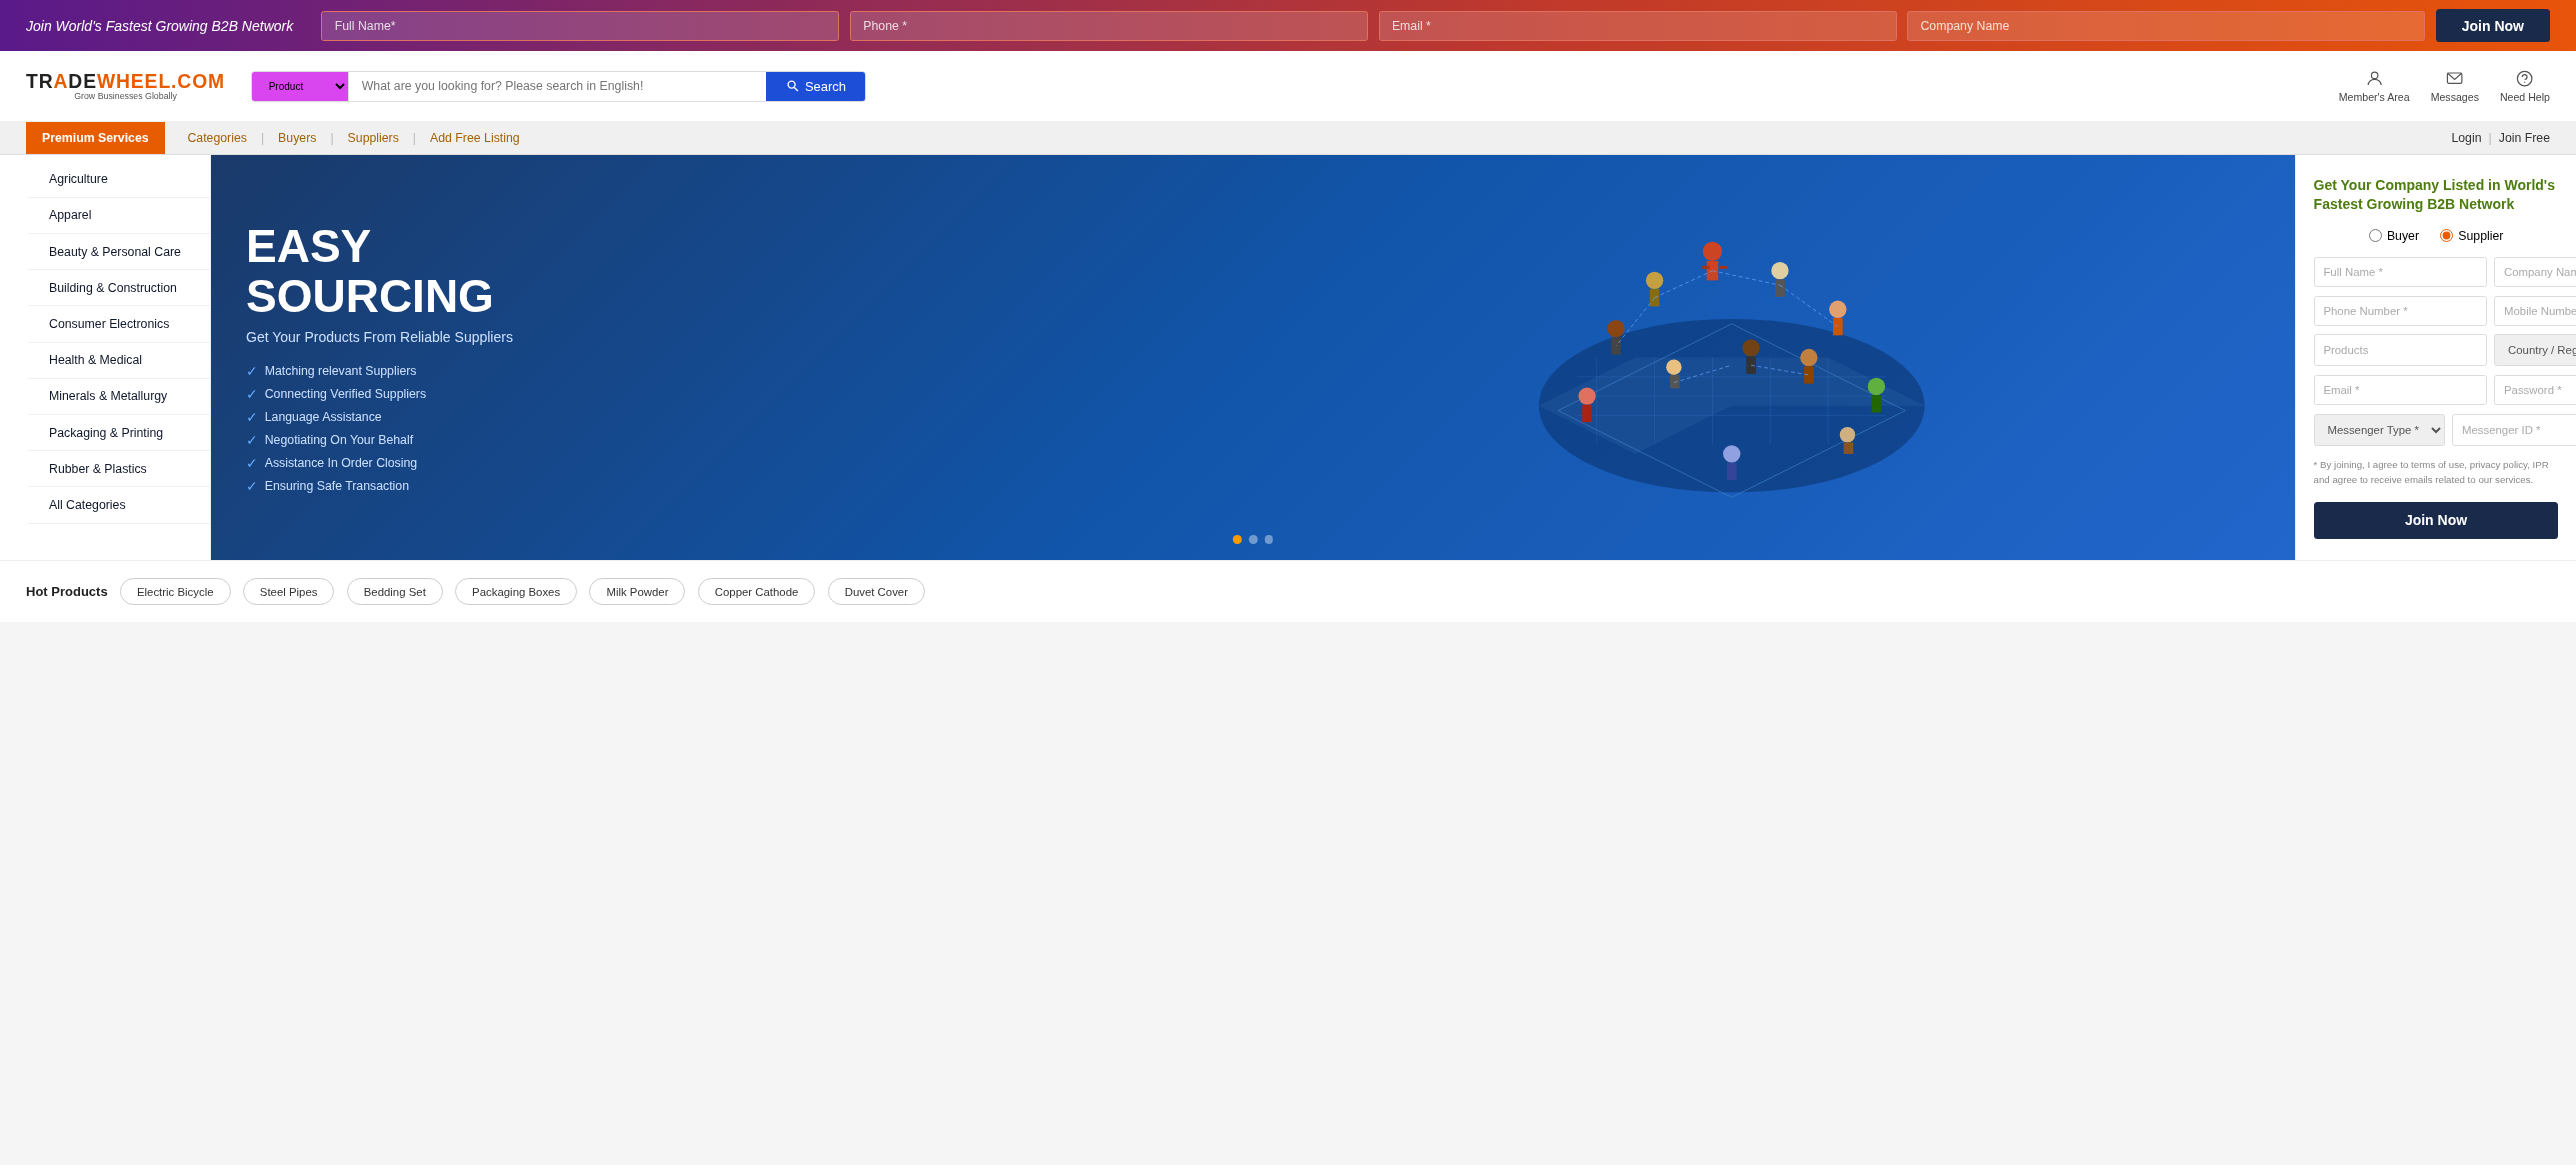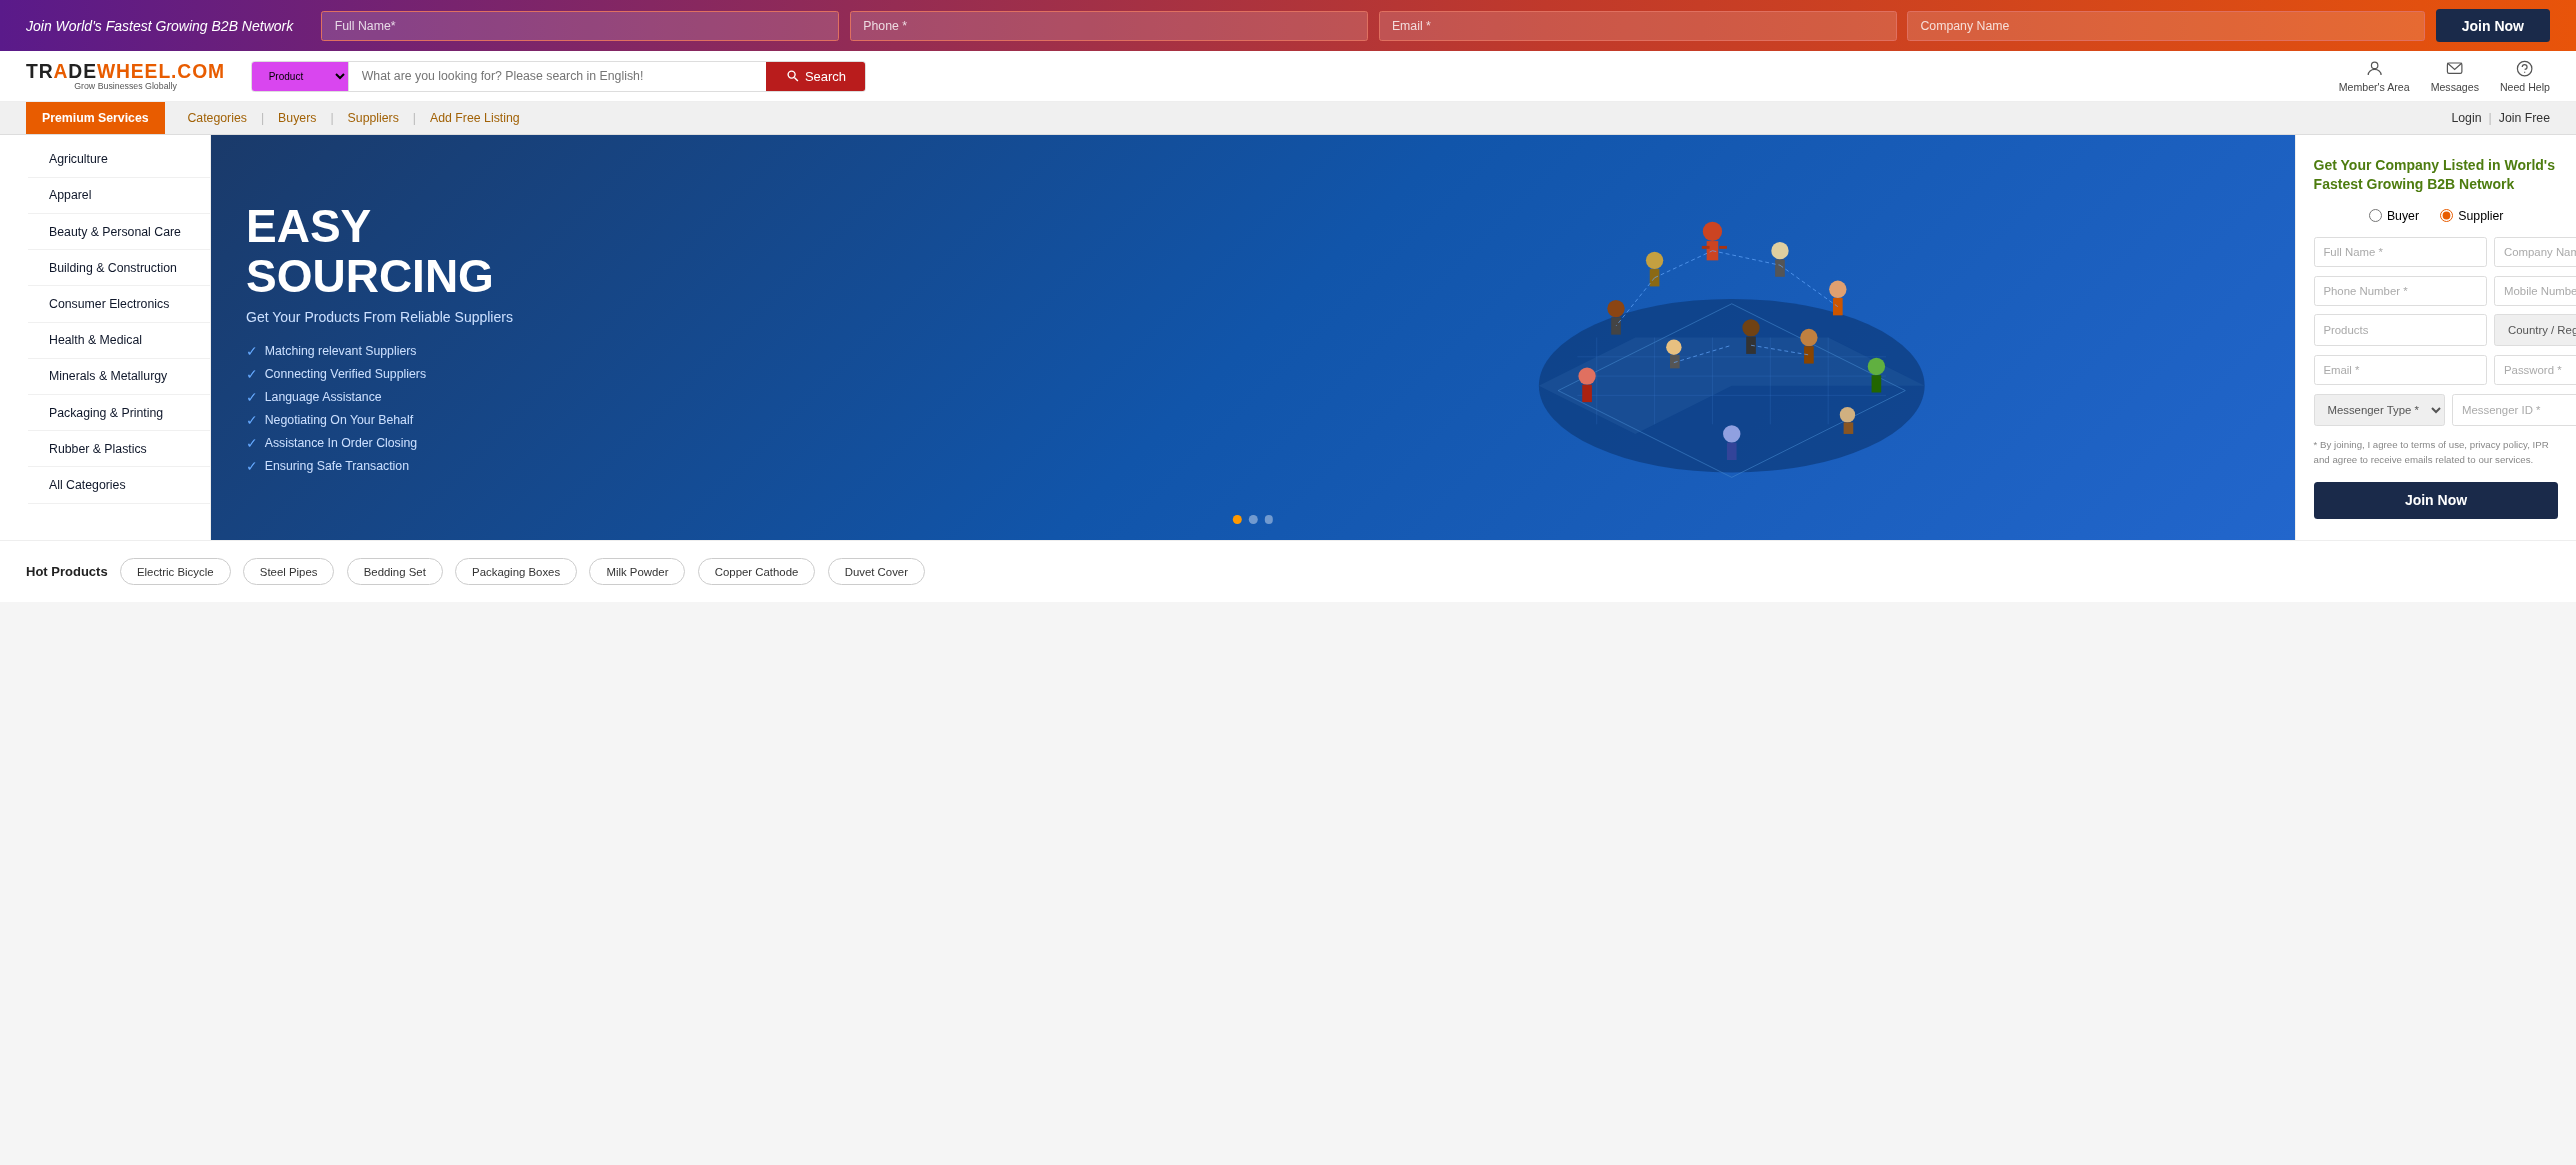--- a/index.html
+++ b/index.html
@@ -41,21 +41,21 @@
       border-radius: 3.5px;
       cursor: pointer;
       white-space: nowrap;
     }
 
     
     .header {
       background: #fff;
       display: flex;
       align-items: center;
-      padding: 8px 26px;
+      padding: 18px 26px;
       gap: 17.6px;
       border-bottom: 0.9px solid #eee;
     }
     .logo-area { display: flex; flex-direction: column; align-items: center; margin-right: 8.8px; }
     .logo-text { font-size: 19.3px; font-weight: bold; color: #222; letter-spacing: 0.9px; }
     .logo-text span.trade { color: #222; }
     .logo-text span.wheel { color: #e85c00; }
     .logo-text span.com { color: #e85c00; }
     .logo-sub { font-size: 8.8px; color: #555; margin-top: -1.8px; }
     .search-bar {
@@ -77,21 +77,21 @@
       min-width: 97px;
     }
     .search-input {
       flex: 1;
       padding: 7px 12.3px;
       border: none;
       font-size: 12.3px;
       outline: none;
     }
     .search-btn {
-      background: #b91c1c;
+      background: #1d4ed8;
       color: #fff;
       border: none;
       padding: 7px 19.3px;
       font-size: 13px;
       cursor: pointer;
       display: flex;
       gap: 5.3px;
     }
     .header-icons {
       display: flex;

